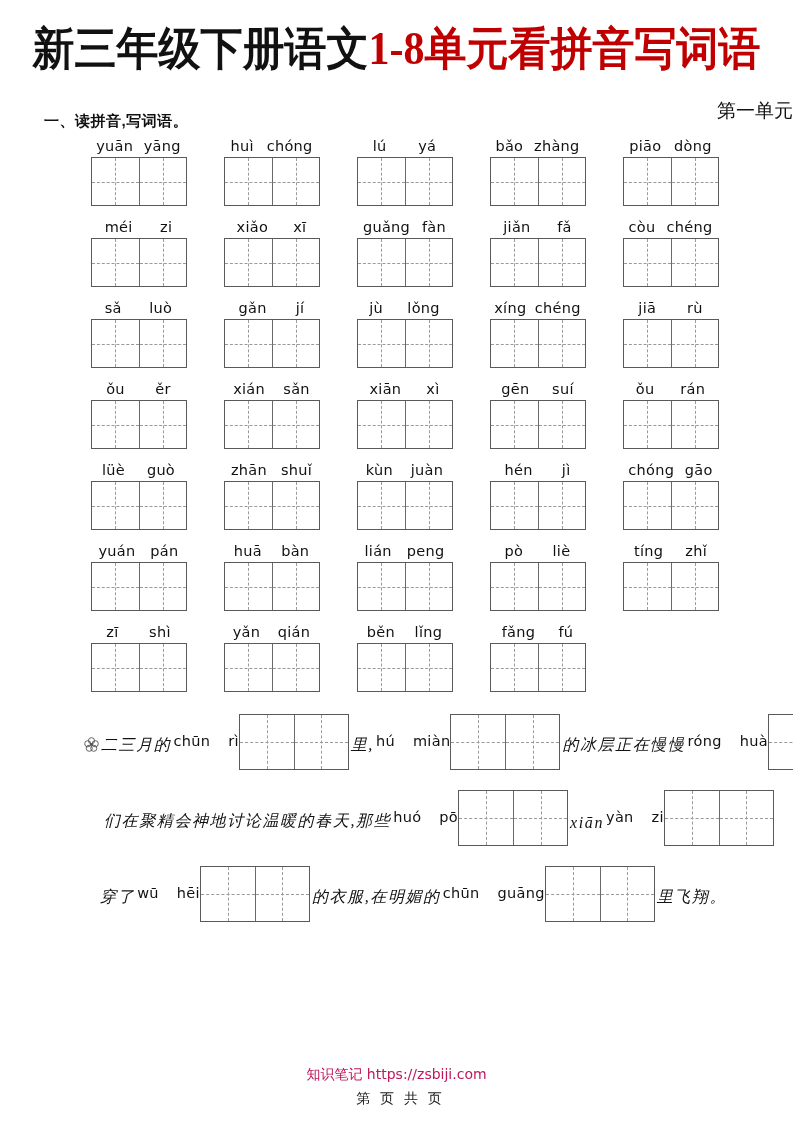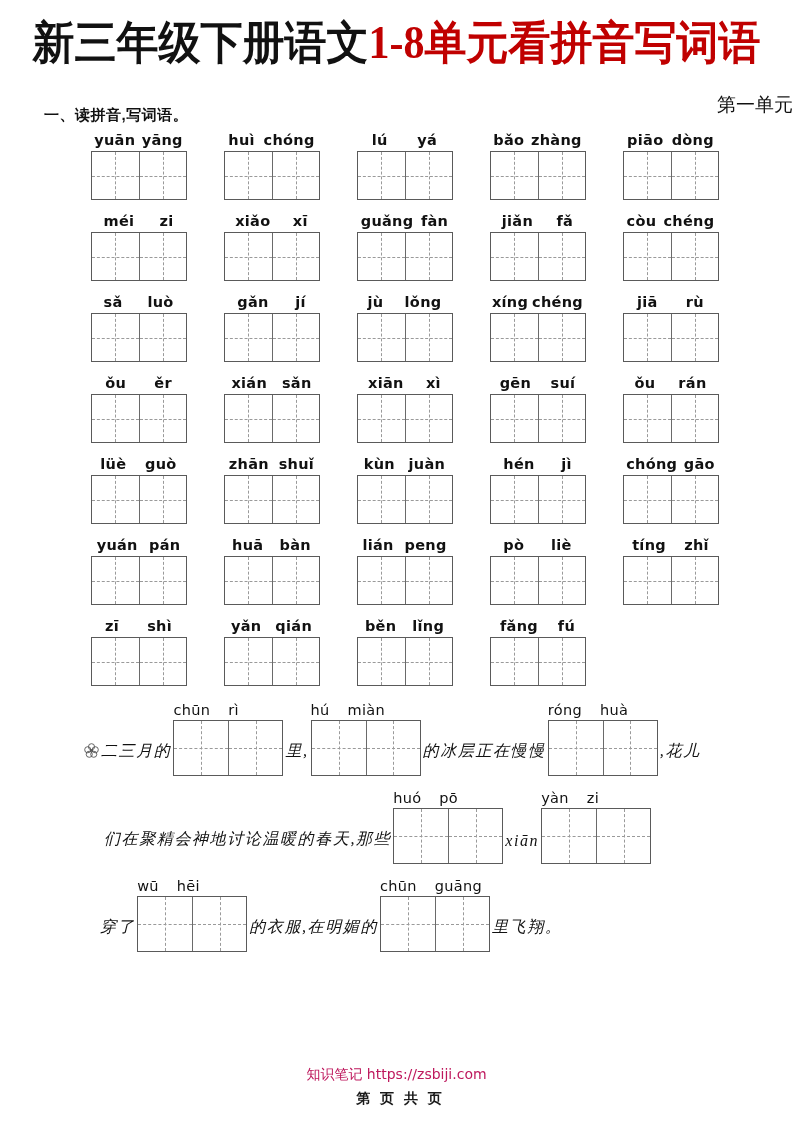--- a/index.html
+++ b/index.html
@@ -14,21 +14,21 @@
     position: relative;
     font-family: "Liberation Sans", "DejaVu Sans", sans-serif;
     color: #1a1a1a;
     overflow: hidden;
   }
 
   
   .title-bar {
     width: 100%;
     text-align: center;
-    padding-top: 20px;
+    padding-top: 26px;
     white-space: nowrap;
   }
   .title-text {
     font-family: "Liberation Serif", "DejaVu Serif", serif;
     font-size: 42px;
     font-weight: bold;
     letter-spacing: 0px;
     line-height: 1.1;
     display: inline-block;
     transform: scaleY(1.08);
@@ -59,21 +59,20 @@
     font-size: 15px;
     font-weight: bold;
     color: #111;
     letter-spacing: 0.5px;
   }
 
   
   .word-area {
     margin-top: 6px;
     padding: 0 30px 0 72px;
-    font-weight: bold;
   }
   .word-row {
     display: flex;
     justify-content: flex-start;
     margin-bottom: 13px;
   }
   .word-cell {
     width: 133px;
     margin-right: 0px;
     display: flex;
@@ -152,22 +151,22 @@
   }
   .flower-icon {
     display: inline-block;
     width: 15px;
     height: 15px;
     vertical-align: -2px;
     margin-right: 2px;
   }
   .blank-slot {
     display: flex;
-    flex-direction: column;
-    align-items: flex-start;
+    flex-direction: row;
+    align-items: center;
     margin: 0 2px;
   }
   .blank-slot .pinyin {
     width: auto;
     gap: 18px;
     justify-content: center;
     margin-bottom: 2px;
   }
   .blank-slot.wide .tzg .cell {
     width: 54px;
@@ -184,21 +183,21 @@
     font-size: 14px;
     color: #be185d;
   }
   .page-indicator {
     position: absolute;
     left: 8px; right: 0;
     bottom: 14px;
     text-align: center;
     font-family: "Liberation Sans", "DejaVu Sans", sans-serif;
     font-size: 14px;
-    font-weight: bold;
+    font-weight: normal;
     color: #1a1a1a;
     letter-spacing: 3px;
   }
 </style>
 </head>
 <body>
 
 <div class="title-bar">
   <span class="title-text">
     <span class="title-black">新三年级下册语文</span><span class="title-red">1-8单元看拼音写词语</span>

